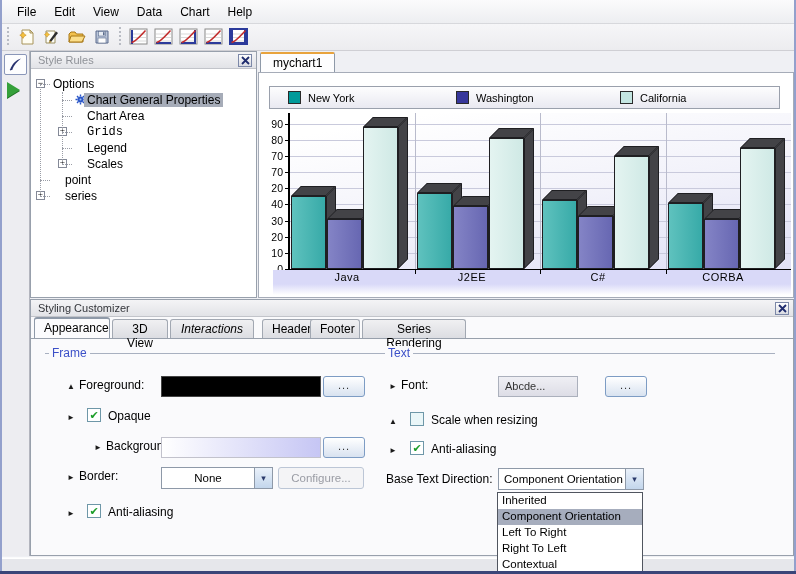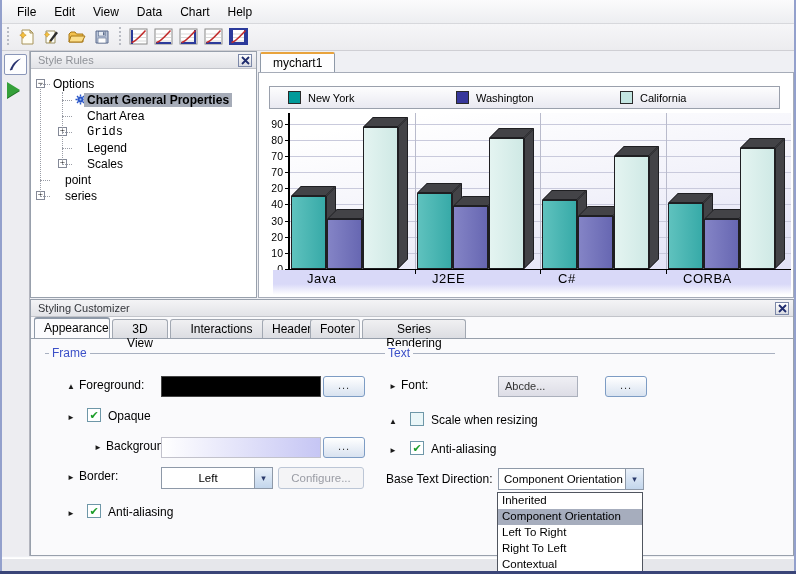--- a/index.html
+++ b/index.html
@@ -42,21 +42,21 @@
   .close-btn { margin-left:auto; width:14px; height:13px; background:linear-gradient(#FFFFFF,#D9DBE2);
                border:1px solid #7C88A8; display:flex; align-items:center; justify-content:center; }
   .close-btn svg { display:block; }
 
   #stylerules { position:absolute; left:30px; top:51px; width:227px; height:247px;
                 background:#FFFFFF; border:1px solid #98A0AC; }
   #stylerules .panel-titlebar span { color:#8F9298; }
   #tree { position:absolute; left:0; top:18px; right:0; bottom:0; background:#FFF; overflow:hidden; }
   .tree-row { position:absolute; height:16px; left:0; right:0; }
   .tree-label { position:absolute; top:1px; white-space:nowrap; font-size:12px; padding:0 3px; }
-  .tree-label.sel { background:#A6ACB8;font-weight:bold; }
+  .tree-label.sel { background:#A6ACB8; }
   .expander { position:absolute; width:9px; height:9px; top:3px; background:#FFF; border:1px solid #848997;
               font-size:9px; line-height:7px; text-align:center; color:#222; }
   .dot-v { position:absolute; border-left:1px dotted #9A9DA6; width:0; }
   .dot-h { position:absolute; border-top:1px dotted #9A9DA6; height:0; }
 
   
   #chartpanel { position:absolute; left:258px; top:51px; width:536px; height:247px; }
   #mychart-tab { position:absolute; left:2px; top:1px; height:20px; padding:2px 12px 0 12px;
                  background:#FDFDFE; border:1px solid #8E99A8; border-bottom:none; border-top:2px solid #E8A33D;
                  border-radius:2px 2px 0 0; font-size:12px; }
@@ -70,21 +70,21 @@
               background:linear-gradient(170deg,#FFFFFF 10%,#F2F2FA 55%,#DFDFF5 100%); }
   .gridline { position:absolute; height:1px; background:#C9CADC; }
   .vsep { position:absolute; width:1px; background:#B9BBCC; }
   .ytick-lb { position:absolute; font-size:10.5px; text-align:right; width:20px; }
   .ytickmark { position:absolute; width:4px; height:1px; background:#000; }
   #yaxis { position:absolute; width:2px; background:#000; z-index:5; }
   #baseline { position:absolute; height:1px; background:#000; z-index:6; }
   .xtickmark { position:absolute; width:1px; height:4px; background:#000; z-index:6; }
   #xstrip { position:absolute; background:#D9D9F8; z-index:1; }
   #xfade { position:absolute; background:linear-gradient(#D9D9F8,#FFFFFF); z-index:1; }
-  .cat-lb { position:absolute; font-size:13px; z-index:3; letter-spacing:0.5px; }
+  .cat-lb { position:absolute; font-size:11px; text-align:center; z-index:3; letter-spacing:0.5px; }
   .face { position:absolute; border:1px solid #1F1F22; z-index:4; }
   .face.dark { background:#434347; }
 
   
   #customizer { position:absolute; left:30px; top:299px; width:764px; height:257px;
                 background:#FAFAFC; border:1px solid #98A0AC; }
   #cust-tabs { position:absolute; left:0; top:18px; right:0; height:21px; border-bottom:1px solid #98A0AC; }
   .ctab { position:absolute; bottom:0; height:19px; padding:2px 9px 0 9px; font-size:12px;
           background:linear-gradient(#F0F0F2,#DCDDE2); border:1px solid #A2A8B2; border-bottom:none;
           border-radius:3px 3px 0 0; }
@@ -387,21 +387,21 @@
       <span style="color:#33353A;">Styling Customizer</span>
       <span class="close-btn">
         <svg width="9" height="9" viewBox="0 0 9 9">
             <path d="M1 1 L8 8 M8 1 L1 8" stroke="#1F2C6E" stroke-width="1.8"></path>
           </svg>
       </span>
     </div>
     <div id="cust-tabs">
         <div class="ctab active" style="left: 3px; width: 76px; text-align: center;">Appearance</div>
         <div class="ctab" style="left: 81px; width: 56px; text-align: center;">3D View</div>
-        <div class="ctab" style="left: 139px; width: 103px; text-align: center;">Interactions</div>
+        <div class="ctab" style="left: 139px; width: 84px; text-align: center; font-style: italic;">Interactions</div>
         <div class="ctab" style="left: 231px; width: 56px; text-align: center;">Header</div>
         <div class="ctab" style="left: 279px; width: 50px; text-align: center;">Footer</div>
         <div class="ctab" style="left: 331px; width: 104px; text-align: center;">Series Rendering</div>
       </div>
 
     <div class="fieldset-line" style="left:14px; top:53px; width:346px;">
       <span class="fieldset-legend" style="left:4px;">Frame</span>
     </div>
     <span class="prop-arrow" style="left:36px; top:82px;">▲</span>
     <span class="prop-label" style="left:48px; top:78px;">Foreground:</span>
@@ -413,21 +413,21 @@
     <span class="prop-label" style="left:77px; top:109px;">Opaque</span>
 
     <span class="prop-arrow" style="left:63px; top:143px;">►</span>
     <span class="prop-label" style="left:75px; top:139px;">Background:</span>
     <div class="swatch" style="left:130px; top:137px; width:160px; background:linear-gradient(90deg,#FFFFFF,#C6C6F4); border:1px solid #C2C2CC;"></div>
     <div class="dots-btn" style="left:292px; top:137px;">...</div>
 
     <span class="prop-arrow" style="left:36px; top:173px;">►</span>
     <span class="prop-label" style="left:48px; top:169px;">Border:</span>
     <div class="combo" style="left:130px; top:167px; width:112px;">
-      <span class="combo-text" style="text-align:center;">Left</span>
+      <span class="combo-text" style="text-align:center;">None</span>
       <span class="combo-btn">▾</span>
     </div>
     <div id="configure-btn" style="left:247px; top:167px;">Configure...</div>
 
     <span class="prop-arrow" style="left:36px; top:209px;">►</span>
     <div class="checkbox" style="left:56px; top:204px;">✔</div>
     <span class="prop-label" style="left:77px; top:205px;">Anti-aliasing</span>
 
     <div class="fieldset-line" style="left:352px; top:53px; width:392px;">
       <span class="fieldset-legend" style="left:2px;">Text</span>

